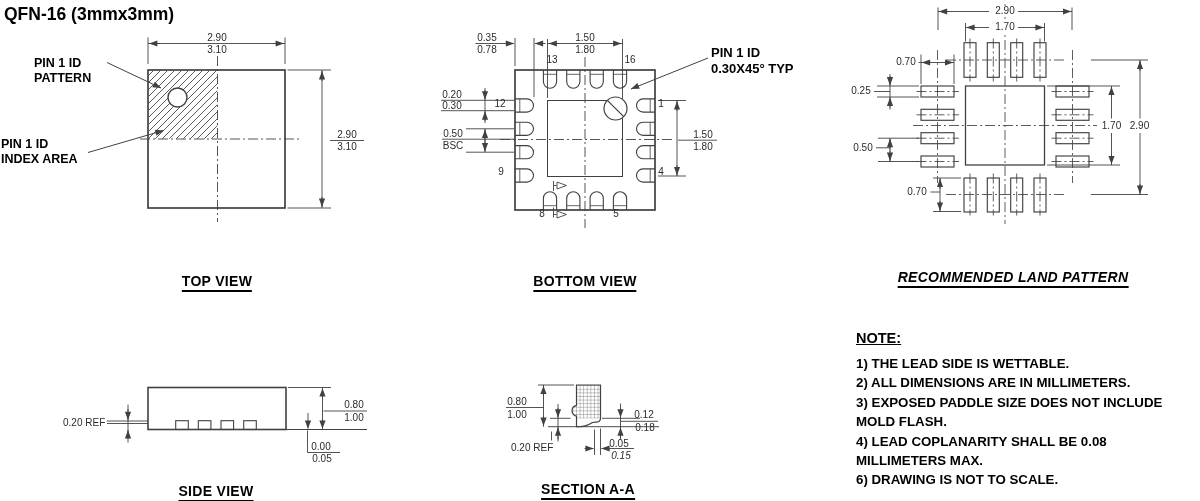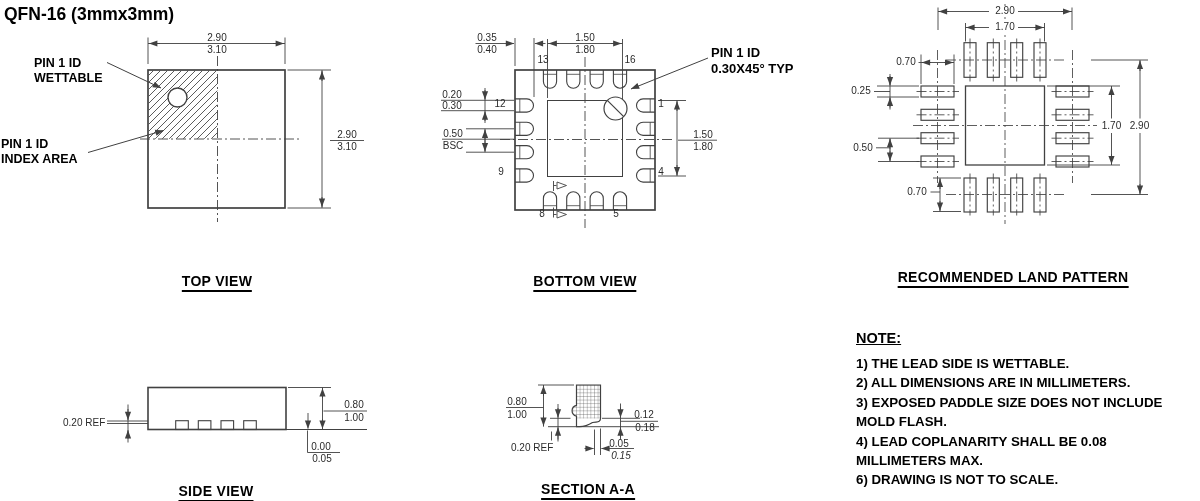--- a/index.html
+++ b/index.html
@@ -224,43 +224,43 @@
     <path d="M594.5,429.5 V455 M600.5,428.5 V455"></path>
     <line x1="584.5" y1="448.5" x2="593.6" y2="448.5" marker-end="url(#arr)"></line>
     <line x1="634" y1="448.5" x2="601.4" y2="448.5" marker-end="url(#arr)"></line>
   </g>
 </svg>
 
 <div class="abs title" style="left:4px;top:4px;">QFN-16 (3mmx3mm)</div>
 
 <div class="abs callout" style="left:34px;top:56px;">
   <div>PIN 1 ID</div>
-  <div>WETTABLE</div>
+  <div>PATTERN</div>
 </div>
 <div class="abs callout" style="left:1px;top:137px;">
   <div>PIN 1 ID</div>
   <div>INDEX AREA</div>
 </div>
 <div class="abs dim" style="left:203px;top:33px;width:28px;">2.90</div>
 <div class="abs dim" style="left:203px;top:45px;width:28px;">3.10</div>
 <div class="abs dim" style="left:332px;top:129.5px;width:30px;">2.90</div>
 <div class="abs dim" style="left:332px;top:142px;width:30px;">3.10</div>
 <div class="abs viewlbl" style="left:217px;top:273px;">TOP VIEW</div>
 
 <div class="abs dim" style="left:473px;top:32.5px;width:28px;">0.35</div>
-<div class="abs dim" style="left:473px;top:45px;width:28px;">0.40</div>
+<div class="abs dim" style="left:473px;top:45px;width:28px;">0.78</div>
 <div class="abs dim" style="left:571px;top:32.5px;width:28px;">1.50</div>
 <div class="abs dim" style="left:571px;top:45px;width:28px;">1.80</div>
 <div class="abs dim" style="left:440px;top:90px;width:24px;">0.20</div>
 <div class="abs dim" style="left:440px;top:101px;width:24px;">0.30</div>
 <div class="abs dim" style="left:441px;top:129px;width:24px;">0.50</div>
 <div class="abs dim" style="left:441px;top:140.5px;width:24px;">BSC</div>
 <div class="abs dim" style="left:689px;top:130px;width:28px;">1.50</div>
 <div class="abs dim" style="left:689px;top:142px;width:28px;">1.80</div>
-<div class="abs pin" style="left:536px;top:55px;width:14px;">13</div>
+<div class="abs pin" style="left:536px;top:55px;width:14px;padding-left:9px;">13</div>
 <div class="abs pin" style="left:607px;top:55px;width:14px;margin-left:16px;">16</div>
 <div class="abs pin" style="left:492px;top:99px;width:16px;text-align:center;">12</div>
 <div class="abs pin" style="left:656px;top:99px;width:10px;">1</div>
 <div class="abs pin" style="left:495px;top:167px;width:12px;">9</div>
 <div class="abs pin" style="left:656px;top:167px;width:10px;">4</div>
 <div class="abs pin" style="left:535px;top:209px;width:14px;">8</div>
 <div class="abs pin" style="left:610px;top:209px;width:12px;">5</div>
 <div class="abs callout" style="left:711px;top:45px;line-height:15.5px;font-size:13px;">
   <div>PIN 1 ID</div>
   <div>0.30X45° TYP</div>
@@ -268,21 +268,21 @@
 <div class="abs viewlbl" style="left:585px;top:273px;">BOTTOM VIEW</div>
 
 <div class="abs dim" style="left:992px;top:6px;width:26px;background:#fff;">2.90</div>
 <div class="abs dim" style="left:992px;top:22px;width:26px;background:#fff;">1.70</div>
 <div class="abs dim" style="left:893px;top:57px;width:26px;">0.70</div>
 <div class="abs dim" style="left:848px;top:85.5px;width:26px;">0.25</div>
 <div class="abs dim" style="left:850px;top:142.5px;width:26px;">0.50</div>
 <div class="abs dim" style="left:904px;top:186.5px;width:26px;">0.70</div>
 <div class="abs dim" style="left:1098px;top:120.5px;width:27px;background:#fff;">1.70</div>
 <div class="abs dim" style="left:1126px;top:120.5px;width:27px;background:#fff;">2.90</div>
-<div class="abs viewlbl" style="left:1013px;top:269px;">RECOMMENDED LAND PATTERN</div>
+<div class="abs viewlbl" style="left:1013px;top:269px;font-style:italic;">RECOMMENDED LAND PATTERN</div>
 
 <div class="abs dim" style="left:63px;top:417.5px;text-align:left;">0.20  REF</div>
 <div class="abs dim" style="left:341px;top:400px;width:26px;">0.80</div>
 <div class="abs dim" style="left:341px;top:412.5px;width:26px;">1.00</div>
 <div class="abs dim" style="left:308px;top:441.5px;width:26px;">0.00</div>
 <div class="abs dim" style="left:309px;top:453.5px;width:26px;">0.05</div>
 <div class="abs viewlbl" style="left:216px;top:483px;">SIDE VIEW</div>
 
 <div class="abs dim" style="left:504px;top:397px;width:26px;">0.80</div>
 <div class="abs dim" style="left:504px;top:409.5px;width:26px;">1.00</div>

